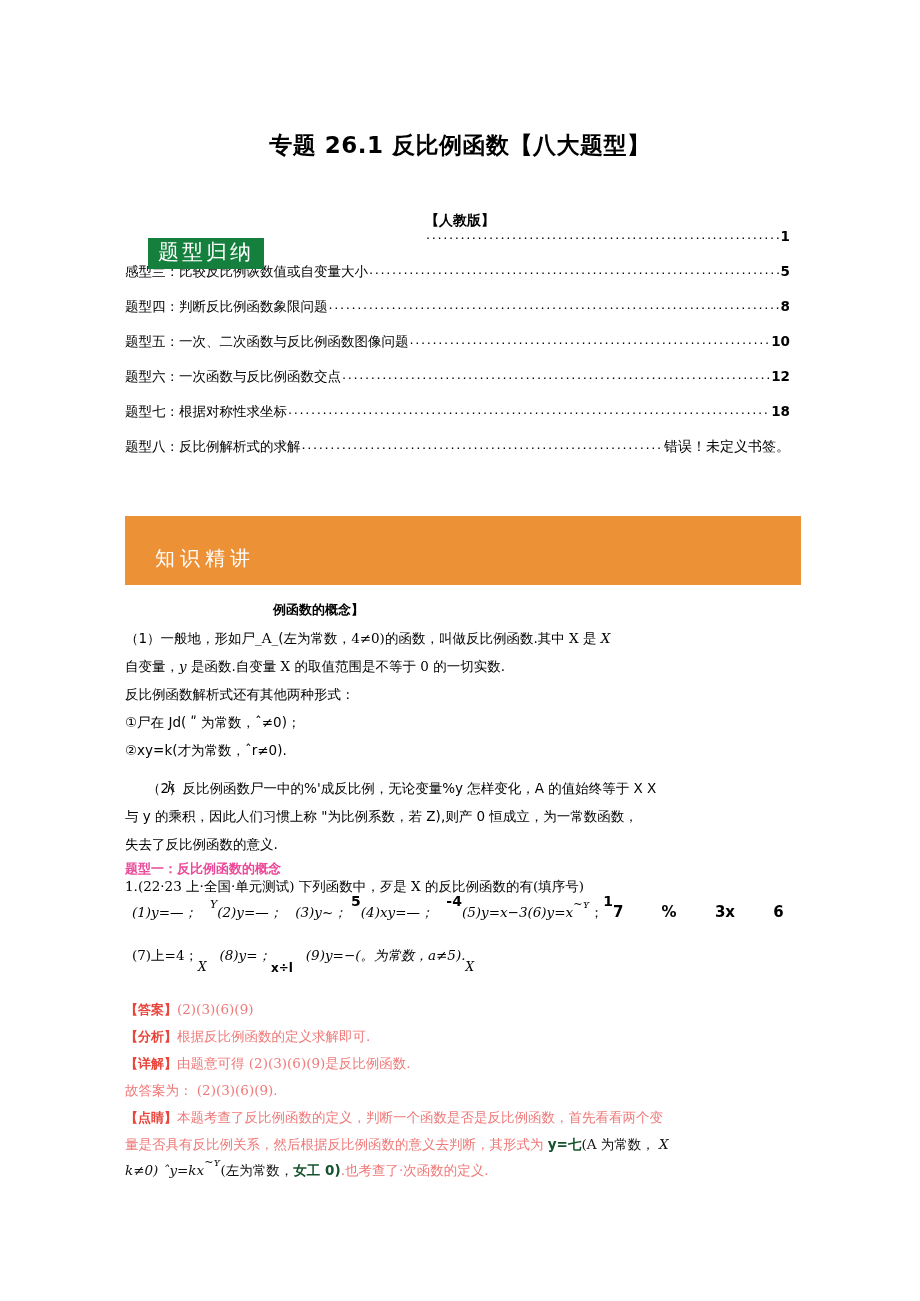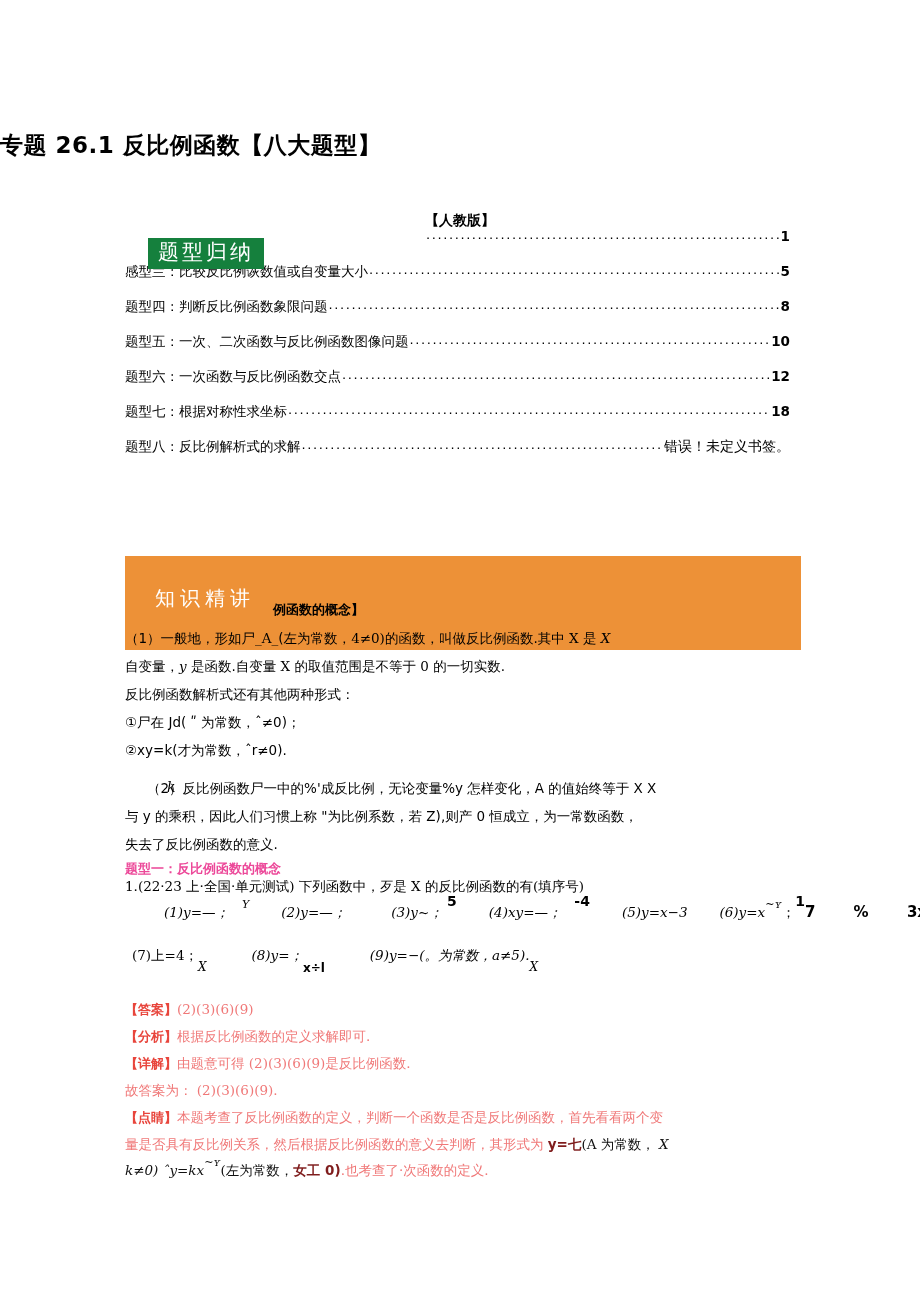--- a/index.html
+++ b/index.html
@@ -20,21 +20,21 @@
     left: 0; top: 0;
     width: 920px;
     height: 1301px;
   }
 
   
   .doc-title {
     position: absolute;
     left: 0; top: 130px;
     width: 920px;
-    text-align: left;
+    text-align: center;
     font-family: "DejaVu Sans", sans-serif;
     font-size: 23px;
     font-weight: bold;
     letter-spacing: 0.5px;
     color: #000;
   }
   .subtitle {
     position: absolute;
     left: 0; top: 212px;
     width: 920px;
@@ -94,23 +94,22 @@
   }
   .toc-row.indent-first { padding-left: 300px; }
   .toc-row .pg.err { font-weight: normal; font-size: 14px; }
 
   
   .banner-zhishi {
     position: absolute;
     left: 125px;
     top: 516px;
     width: 676px;
-    height: 94px;
+    height: 69px;
     background: #ED9137;
-    margin-top: 40px;
   }
   .banner-zhishi .txt {
     position: absolute;
     left: 30px;
     top: 29px;
     color: #ffffff;
     font-family: "DejaVu Serif", serif;
     font-size: 20px;
     letter-spacing: 5px;
   }
@@ -173,21 +172,21 @@
   .formula-row {
     position: absolute;
     left: 132px;
     font-family: "DejaVu Serif", serif;
     font-size: 13.5px;
     color: #000;
     white-space: nowrap;
   }
   .formula-row.r1 { top: 903px; }
   .formula-row.r2 { top: 947px; }
-  .fi { font-style: italic; margin-left: 32px; }
+  .fi { font-style: italic; }
   .sup {
     position: relative;
     top: -11px;
     font-size: 14px;
     font-weight: bold;
     font-family: "DejaVu Sans", sans-serif;
   }
   .supn {
     position: relative;
     top: -9px;
@@ -235,21 +234,21 @@
     left: 125px;
     top: 1104px;
     width: 700px;
     font-family: "DejaVu Serif", serif;
     font-size: 13.5px;
     line-height: 26px;
     color: #F07878;
   }
   .dianjing p { margin: 0; }
   .dj-lbl { color: #E8453C; font-weight: bold; font-family: "DejaVu Sans", sans-serif; font-size: 13px; margin-top: 36px; }
-  .sans-b { font-family: "DejaVu Sans", sans-serif; font-weight: bold; color: #7f1d1d; text-align: center; }
+  .sans-b { font-family: "DejaVu Sans", sans-serif; font-weight: bold; color: #14532d; text-align: center; }
   .blk { color: #111; }
 </style>
 </head>
 <body>
 
 <div class="page">
 
   <div class="doc-title">专题 26.1 反比例函数【八大题型】</div>
   <div class="subtitle">【人教版】</div>
 

